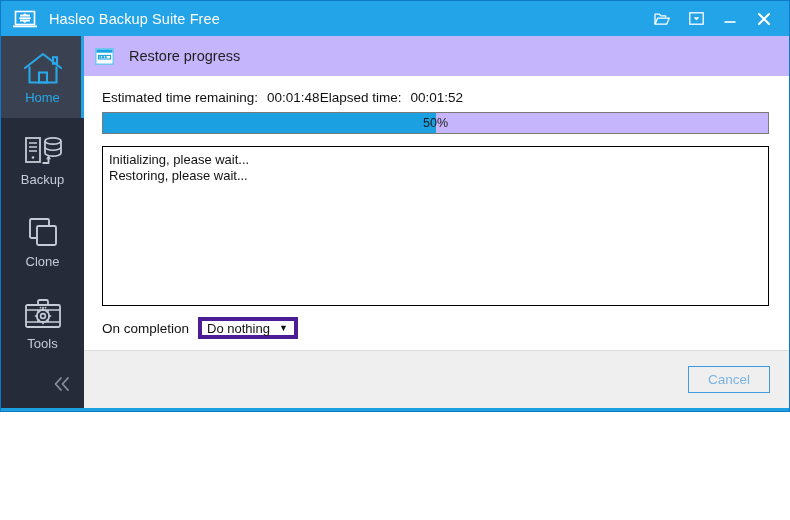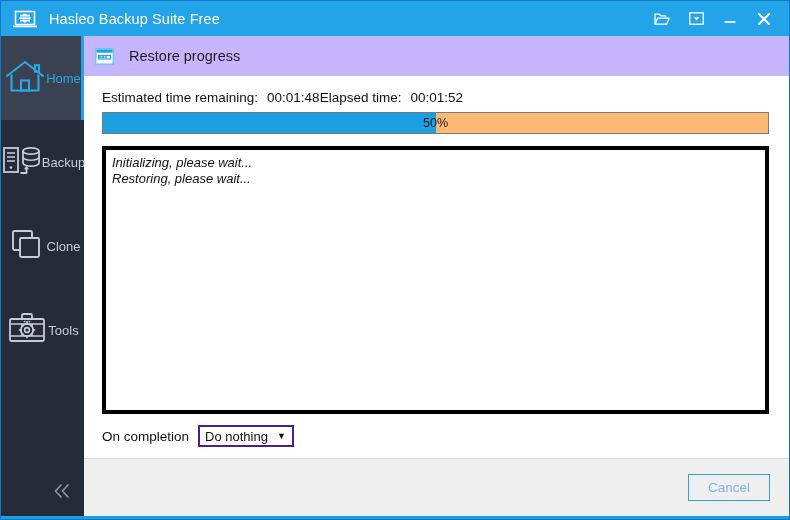--- a/index.html
+++ b/index.html
@@ -4,21 +4,21 @@
 <style>
   * { box-sizing: border-box; margin: 0; padding: 0; }
   html, body {
     width: 790px; height: 520px;
     font-family: "Liberation Sans", sans-serif;
     overflow: hidden;
     background: #ffffff;
   }
   #app {
     position: relative;
-    width: 790px; height: 520px;
+    width: 790px; height: 412px;
     border: 1px solid #1078c8;
     background: #ffffff;
     display: flex;
     flex-direction: column;
   }
 
   
   #titlebar {
     height: 35px;
     background: #23a3e8;
@@ -52,21 +52,21 @@
   
   #sidebar {
     width: 83px;
     background: #252b38;
     display: flex; flex-direction: column;
     flex: 0 0 auto;
     position: relative;
   }
   .nav-item {
     height: 84px;
-    display: flex; flex-direction: row;
+    display: flex; flex-direction: column;
     align-items: center; justify-content: center;
     color: #c6ccd6;
     font-size: 13px;
     position: relative;
   }
   .nav-item.active { background: #3a4150; color: #28a8e8; }
   .nav-item.active::after {
     content: ""; position: absolute; right: 0; top: 0;
     width: 3px; height: 100%; background: #23a3e8;
   }
@@ -100,58 +100,57 @@
     font-size: 13.5px; color: #111111;
     margin-bottom: 7px;
   }
   .time-row .val { margin-left: 9px; }
   .time-cell { white-space: nowrap; }
 
   
   #progress-outer {
     height: 22px;
     border: 1px solid #7a7a7a;
-    background: #fdba74;
+    background: #c4b5fd;
     position: relative;
     overflow: hidden;
     flex: 0 0 auto;
   }
   #progress-fill {
     position: absolute; left: 0; top: 0; bottom: 0;
     background: #1ba1e2;
   }
   #progress-label {
     position: absolute; inset: 0;
     display: flex; align-items: center; justify-content: center;
     font-size: 12.5px; color: #1a1a1a;
   }
 
   
   #log-box {
     margin-top: 12px;
     flex: 1 1 auto;
-    border: 4px solid #000000;
+    border: 1px solid #000000;
     background: #ffffff;
     padding: 5px 6px;
     overflow: hidden;
     min-height: 0;
-    font-style: italic;
   }
   .log-line { font-size: 13px; color: #111111; line-height: 16px; white-space: nowrap; }
 
   
   #completion-row {
     height: 44px;
     display: flex; align-items: center;
     flex: 0 0 auto;
     font-size: 13.5px; color: #111111;
   }
   #completion-label { margin-right: 9px; }
   #completion-select {
-    border: 2px solid #4c1d95;
+    border: 4px solid #4c1d95;
     background: #ffffff;
     height: 22px;
     display: flex; align-items: center;
     padding: 0 6px 0 5px;
     font-size: 13px; color: #111111;
   }
   #completion-caret { margin-left: 9px; font-size: 9px; line-height: 1; color: #111; }
 
   
   #footer {

